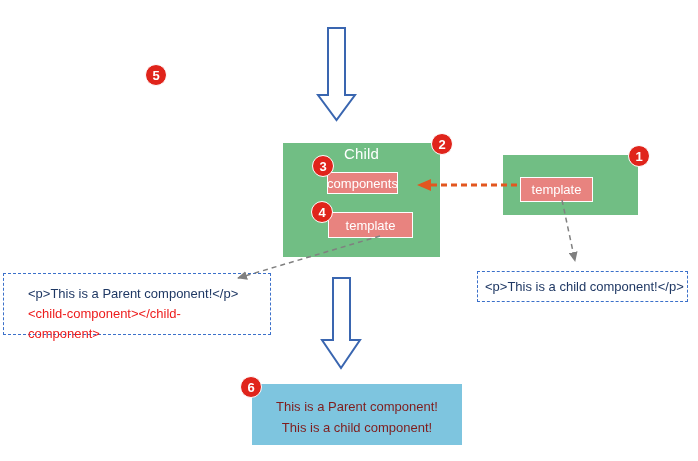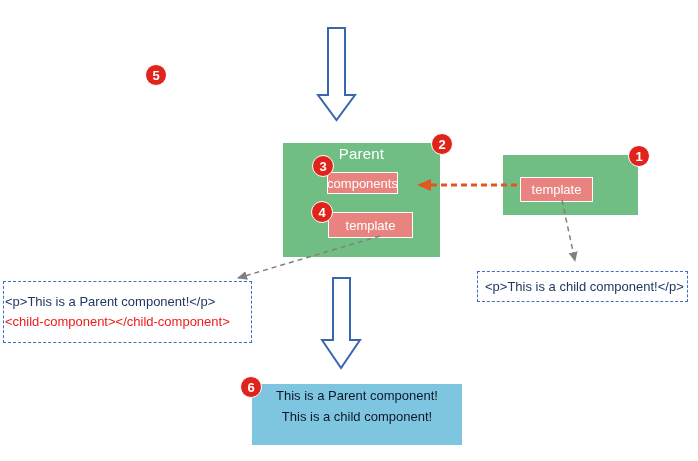--- a/index.html
+++ b/index.html
@@ -23,22 +23,22 @@
     color:#fff; font-size:13px; font-weight:bold;
     display:flex; align-items:center; justify-content:center; z-index:6;
   }
   .code-box {
     border:1.5px dashed var(--dashed_blue,#3B70CA); background:#fff;
     font-size:13px; color:var(--code_navy,#1F3864); z-index:2;
   }
   .code-red { color:var(--code_red,#ED1C1C); }
   .tag-label { color:var(--code_red,#ED1C1C); font-size:14px; z-index:2; white-space:nowrap; }
   .result-box {
-    background:var(--result_blue,#7EC5DF); color:#0f172a; font-size:13px;
-    text-align:center; z-index:2; padding-top:4px; line-height:16px;
+    background:var(--result_blue,#7EC5DF); color:#7f1d1d; font-size:13px;
+    text-align:center; z-index:2; padding-top:15px; line-height:16px;
   }
   #arrow-layer { position:absolute; left:0; top:0; z-index:5; pointer-events:none; }
 </style>
 </head>
 <body>
 
 <div id="canvas">
 
   <svg id="arrow-layer" width="698" height="461" viewBox="0 0 698 461">
     <defs>
@@ -52,32 +52,32 @@
     <polygon points="328,28 345,28 345,95 355,95 336.5,120 318,95 328,95" stroke-width="2" style="fill:#fff;stroke:var(--arrow_blue,#3A66B0)"></polygon>
     <polygon points="333,278 350,278 350,340 360,340 341,368 322,340 333,340" stroke-width="2" style="fill:#fff;stroke:var(--arrow_blue,#3A66B0)"></polygon>
     <line x1="517" y1="185" x2="419" y2="185" stroke-width="3" stroke-dasharray="6 4" style="stroke:var(--arrow_orange,#E2571F)" marker-end="url(#mOrange)"></line>
     <line x1="380" y1="236" x2="238" y2="278" stroke-width="1.5" stroke-dasharray="5 4" style="stroke:var(--gray,#808080)" marker-end="url(#mGray)"></line>
     <line x1="562" y1="200" x2="575" y2="261" stroke-width="1.5" stroke-dasharray="5 4" style="stroke:var(--gray,#808080)" marker-end="url(#mGray)"></line>
   </svg>
 
   <div class="abs badge" style="left:145px; top:64px;">5</div>
 
   <div class="abs green-box" style="left:283px; top:143px; width:157px; height:114px;"></div>
-  <div class="abs box-title" style="left:283px; top:145px; width:157px;">Parent</div>
+  <div class="abs box-title" style="left:283px; top:145px; width:157px;">Child</div>
   <div class="abs chip" style="left:327px; top:172px; width:71px; height:22px;">components</div>
   <div class="abs chip" style="left:328px; top:212px; width:85px; height:26px;">template</div>
   <div class="abs badge" style="left:431px; top:133px;">2</div>
   <div class="abs badge" style="left:312px; top:155px;">3</div>
   <div class="abs badge" style="left:311px; top:201px;">4</div>
 
   <div class="abs green-box" style="left:503px; top:155px; width:135px; height:60px;"></div>
   <div class="abs chip" style="left:520px; top:177px; width:73px; height:25px;">template</div>
   <div class="abs badge" style="left:628px; top:145px;">1</div>
 
-  <div class="abs code-box" style="left:3px; top:281px; width:249px; height:62px; padding:10px 1px; line-height:20px;">
+  <div class="abs code-box" style="left:3px; top:273px; width:268px; height:62px; padding:10px 24px; line-height:20px;">
     <div>&lt;p&gt;This is a Parent component!&lt;/p&gt;</div>
     <div class="code-red">&lt;child-component&gt;&lt;/child-component&gt;</div>
   </div>
 
   <div class="abs code-box" style="left:477px; top:271px; width:211px; height:31px; display:flex; align-items:center; padding-left:7px;">
     <div>&lt;p&gt;This is a child component!&lt;/p&gt;</div>
   </div>
 
   <div class="abs result-box" style="left:252px; top:384px; width:210px; height:61px;">
     <div>This is a Parent component!</div>

